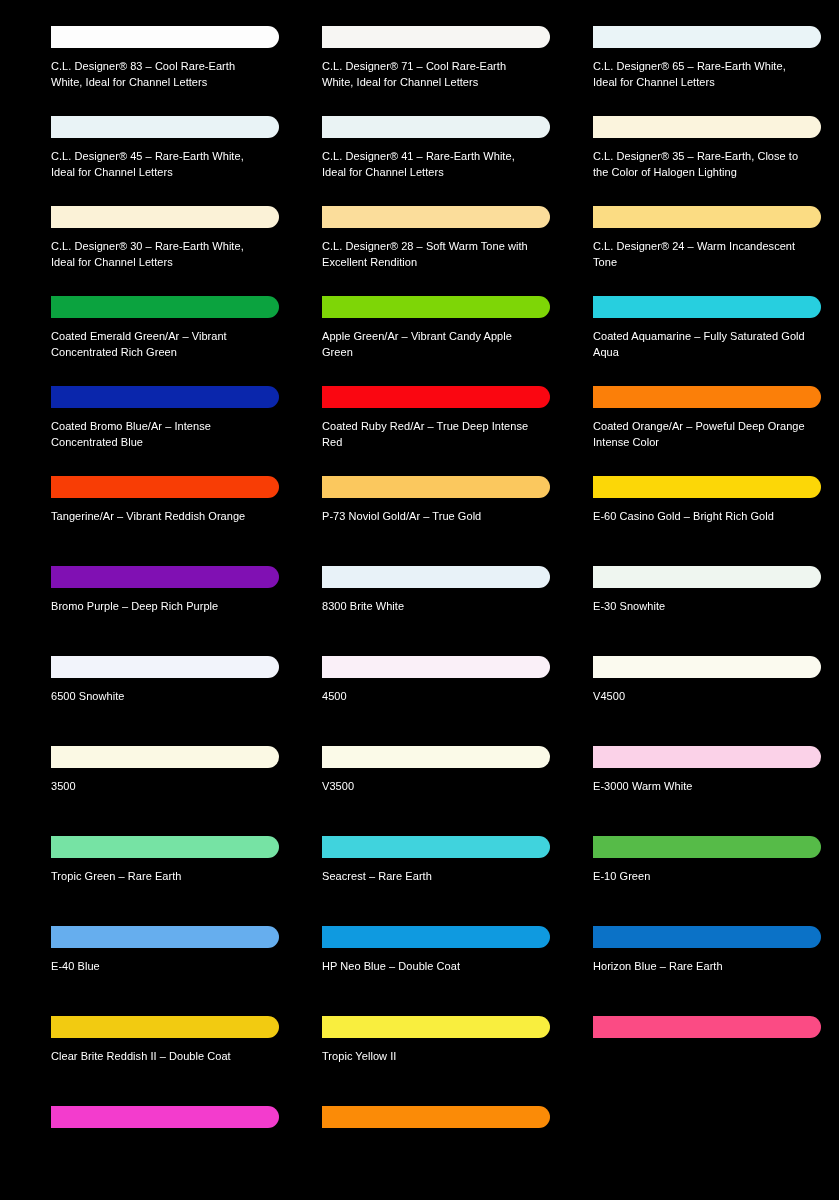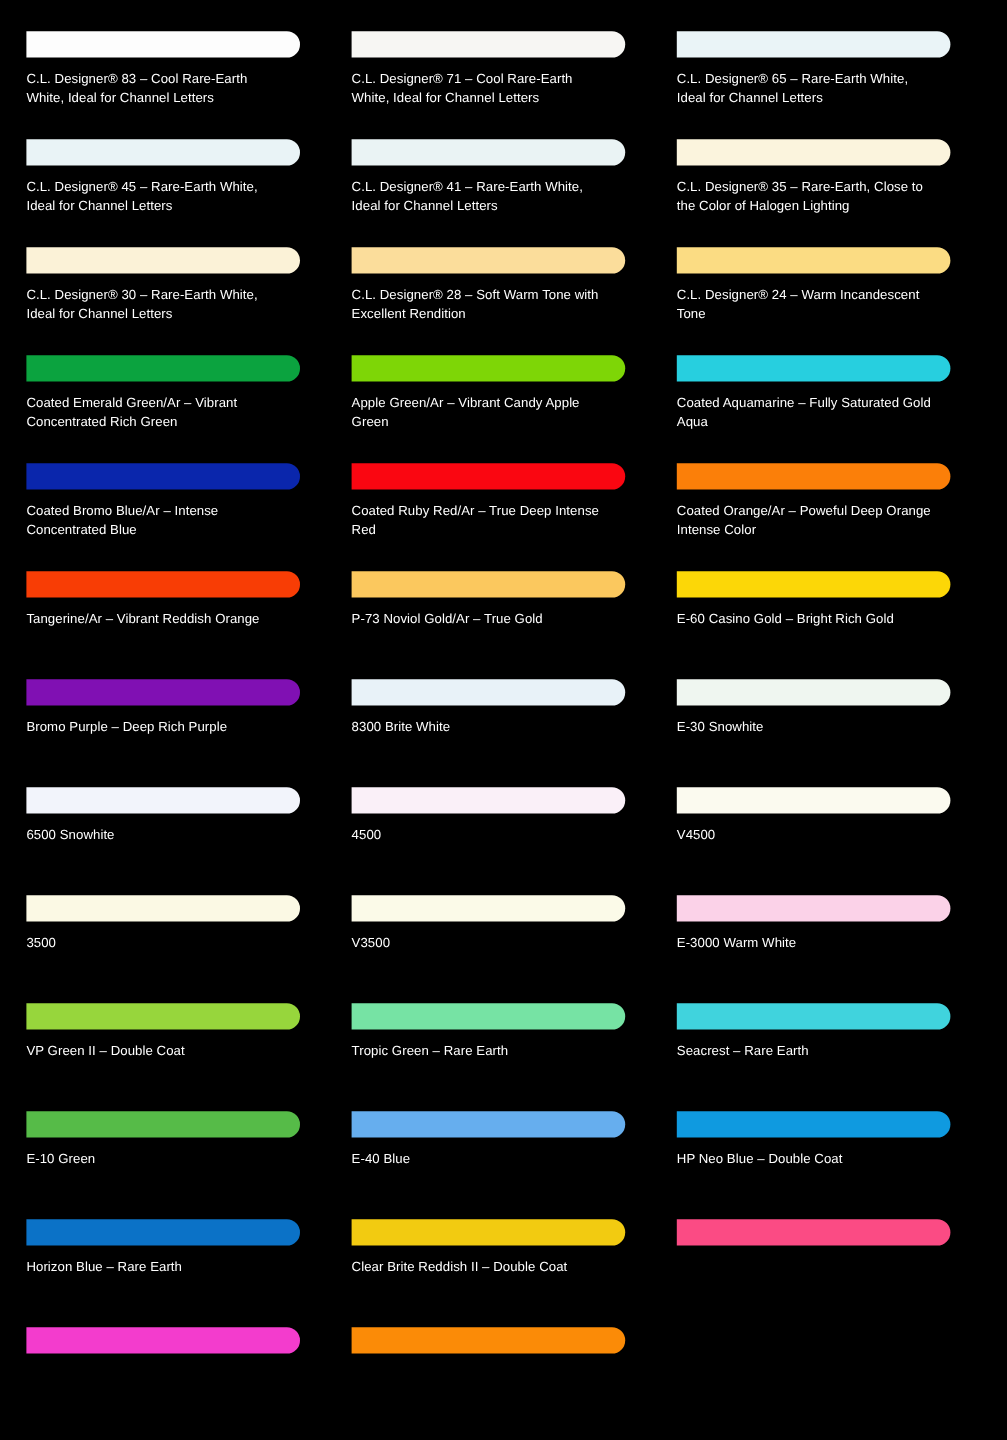--- a/index.html
+++ b/index.html
@@ -14,21 +14,21 @@
     overflow: hidden;
     font-family: "Liberation Sans", sans-serif;
     color: #ffffff;
   }
 
   #sheet {
     position: relative;
     width: 839px;
     height: 1200px;
     background: #000000;
-    padding: 18px 20px 0 7px;
+    padding: 18px 20px 0 36px;
   }
 
   .grid {
     display: grid;
     grid-template-columns: repeat(3, 271px);
     column-gap: 0px;
     row-gap: 0px;
   }
 
   .cell {
@@ -241,26 +241,20 @@
         <div class="caption">V3500</div>
       </div>
       <div class="cell">
         <div class="swatch-wrap">
           <div class="swatch" style="background: rgb(251, 210, 232);"></div>
         </div>
         <div class="caption">E-3000 Warm White</div>
       </div>
       <div class="cell">
         <div class="swatch-wrap">
-          <div class="swatch" style="background: rgb(151, 214, 60);"></div>
-        </div>
-        <div class="caption">VP Green II – Double Coat</div>
-      </div>
-      <div class="cell">
-        <div class="swatch-wrap">
           <div class="swatch" style="background: rgb(118, 227, 164);"></div>
         </div>
         <div class="caption">Tropic Green – Rare Earth</div>
       </div>
       <div class="cell">
         <div class="swatch-wrap">
           <div class="swatch" style="background: rgb(64, 211, 221);"></div>
         </div>
         <div class="caption">Seacrest – Rare Earth</div>
       </div>
@@ -286,20 +280,26 @@
         <div class="swatch-wrap">
           <div class="swatch" style="background: rgb(11, 114, 199);"></div>
         </div>
         <div class="caption">Horizon Blue – Rare Earth</div>
       </div>
       <div class="cell">
         <div class="swatch-wrap">
           <div class="swatch" style="background: rgb(242, 203, 17);"></div>
         </div>
         <div class="caption">Clear Brite Reddish II – Double Coat</div>
+      </div>
+      <div class="cell">
+        <div class="swatch-wrap">
+          <div class="swatch" style="background: rgb(249, 238, 62);"></div>
+        </div>
+        <div class="caption">Tropic Yellow II</div>
       </div>
       <div class="cell">
         <div class="swatch-wrap">
           <div class="swatch" style="background: rgb(251, 75, 132);"></div>
         </div>
       </div>
       <div class="cell">
         <div class="swatch-wrap">
           <div class="swatch" style="background: rgb(243, 60, 205);"></div>
         </div>

